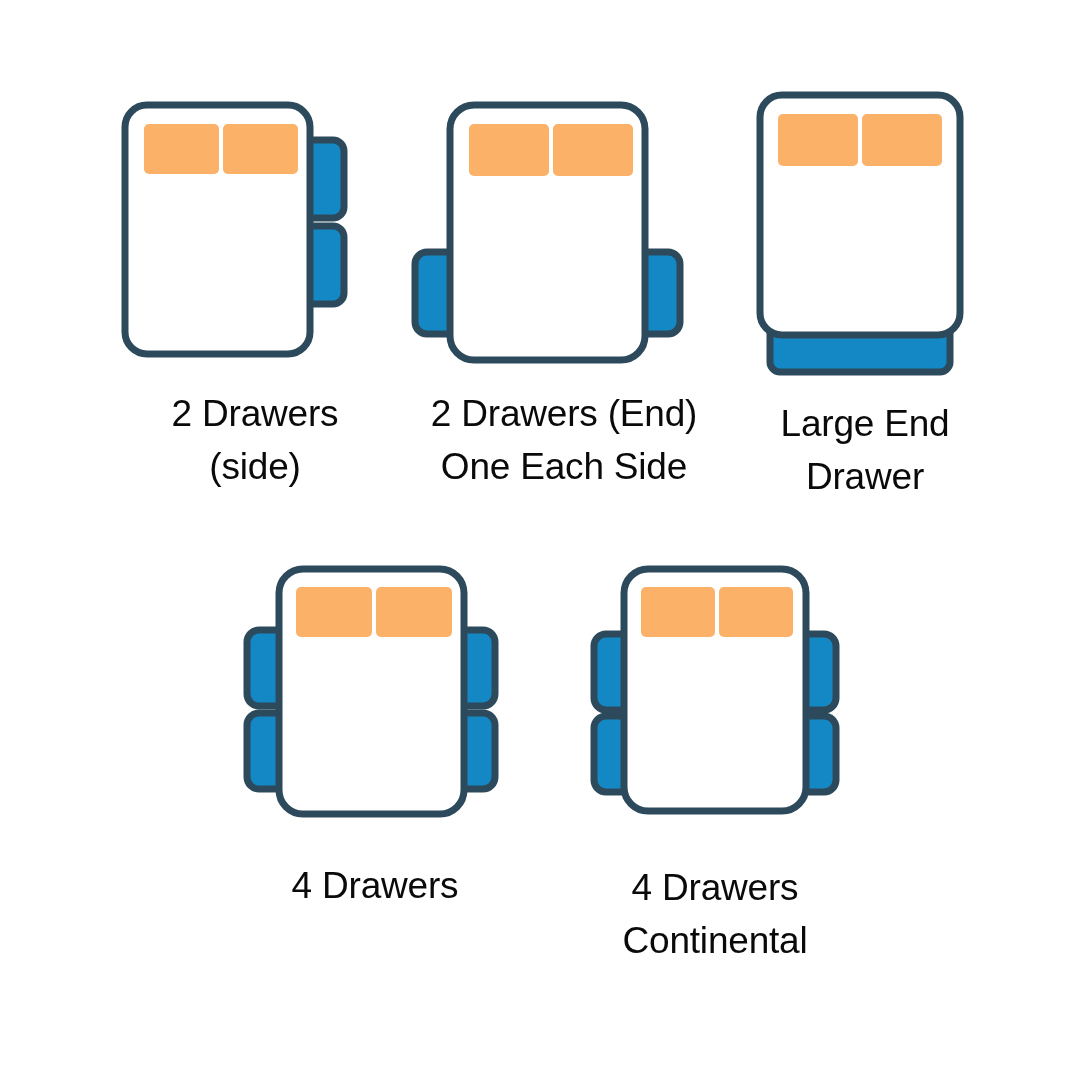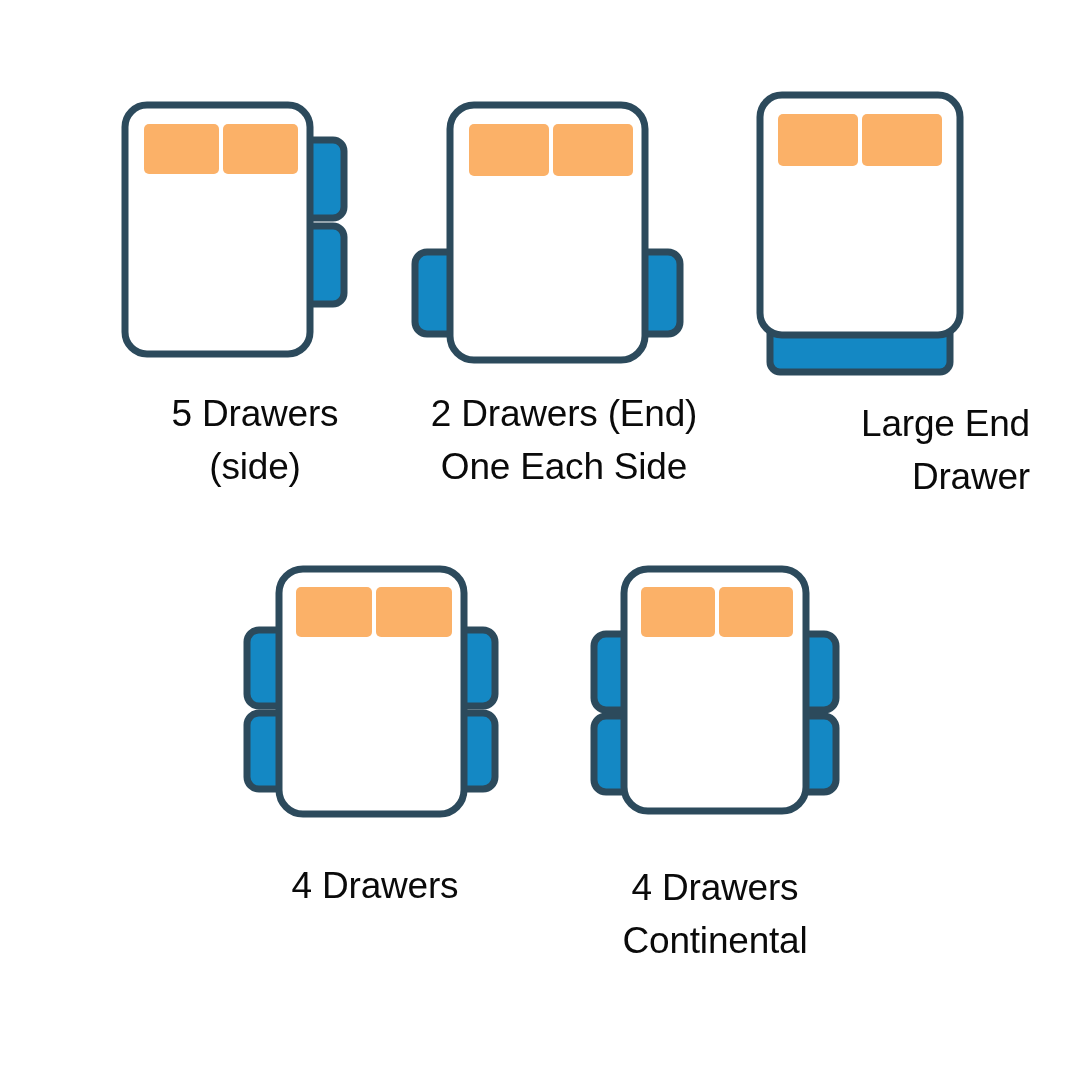--- a/index.html
+++ b/index.html
@@ -39,21 +39,21 @@
   }
 
   
   #fig-2-drawers-side      { left: 108px;  top: 92px;  }
   #lbl-2-drawers-side      { left: 60px;   top: 388px; width: 390px; }
 
   #fig-2-drawers-end       { left: 405px;  top: 92px;  }
   #lbl-2-drawers-end       { left: 378px;  top: 388px; width: 372px; }
 
   #fig-large-end-drawer    { left: 752px;  top: 82px;  }
-  #lbl-large-end-drawer    { left: 700px;  top: 398px; width: 330px; text-align: right; }
+  #lbl-large-end-drawer    { left: 700px;  top: 398px; width: 330px; }
 
   
   #fig-4-drawers           { left: 236px;  top: 556px; }
   #lbl-4-drawers           { left: 190px;  top: 860px; width: 370px; }
 
   #fig-4-drawers-cont      { left: 586px;  top: 556px; }
   #lbl-4-drawers-cont      { left: 530px;  top: 862px; width: 370px; }
 </style>
 </head>
 <body>
@@ -69,21 +69,21 @@
       </g>
 
       <rect x="17" y="13" width="185" height="249" rx="22" ry="22" fill="#ffffff" stroke="#2C4A5C" stroke-width="7"></rect>
 
       <g>
         <rect x="36" y="32" width="75" height="50" rx="5" ry="5" fill="#FBB168"></rect>
         <rect x="115" y="32" width="75" height="50" rx="5" ry="5" fill="#FBB168"></rect>
       </g>
     </svg>
   </div>
-  <div class="bed-label" id="lbl-2-drawers-side">5 Drawers
+  <div class="bed-label" id="lbl-2-drawers-side">2 Drawers
 (side)</div>
 
   <div class="bed-figure" id="fig-2-drawers-end">
     <svg class="bed-svg" width="285" height="280" viewBox="0 0 285 280">
       <g>
         <rect x="10" y="160" width="50" height="82" rx="12" ry="12" fill="#1488C4" stroke="#2C4A5C" stroke-width="7"></rect>
         <rect x="225" y="160" width="50" height="82" rx="12" ry="12" fill="#1488C4" stroke="#2C4A5C" stroke-width="7"></rect>
       </g>
       <rect x="45" y="13" width="195" height="255" rx="24" ry="24" fill="#ffffff" stroke="#2C4A5C" stroke-width="7"></rect>
       <g>

